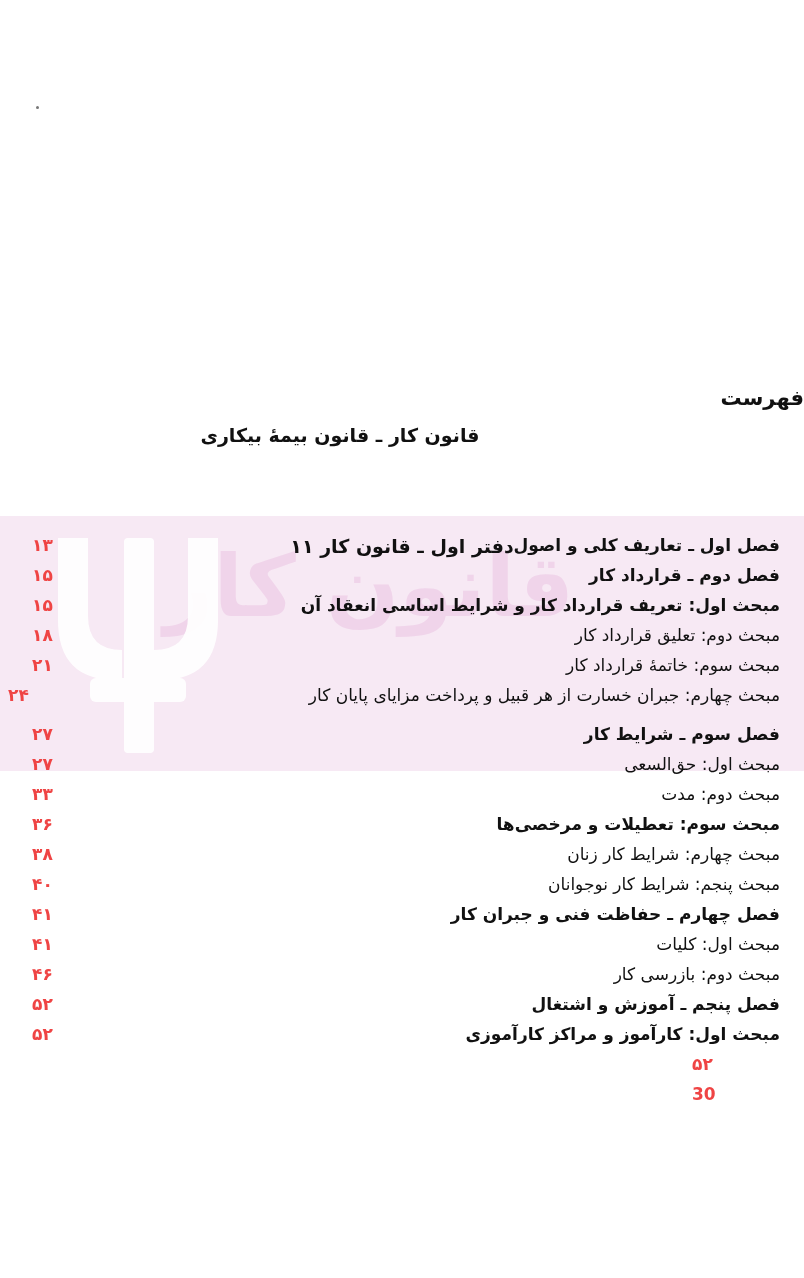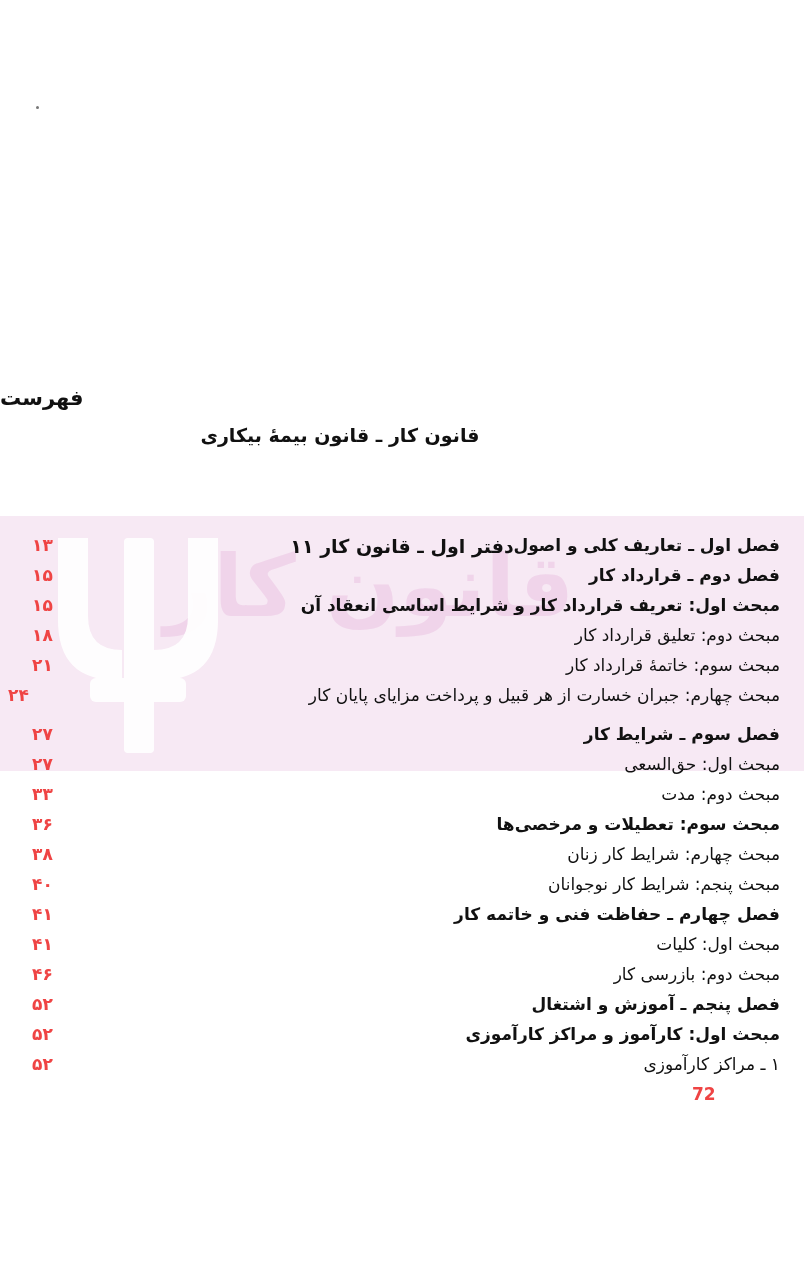--- a/index.html
+++ b/index.html
@@ -70,21 +70,21 @@
     border-radius: 50%;
     z-index: 3;
   }
 
   
   .doc-title {
     position: absolute;
     top: 386px;
     left: 0;
     width: 804px;
-    text-align: left;
+    text-align: right;
     font-size: 21px;
     font-weight: bold;
     color: #111;
   }
   .doc-subtitle {
     position: absolute;
     top: 424px;
     left: 0;
     width: 680px;
     text-align: center;
@@ -242,21 +242,21 @@
         <span class="toc-label">مبحث چهارم: شرایط کار زنان</span>
         <span class="toc-page">۳۸</span>
       </li>
 
       <li class="toc-row">
         <span class="toc-label">مبحث پنجم: شرایط کار نوجوانان</span>
         <span class="toc-page">۴۰</span>
       </li>
 
       <li class="toc-row">
-        <span class="toc-label bold">فصل چهارم ـ حفاظت فنی و خاتمه کار</span>
+        <span class="toc-label bold">فصل چهارم ـ حفاظت فنی و جبران کار</span>
         <span class="toc-page">۴۱</span>
       </li>
 
       <li class="toc-row">
         <span class="toc-label">مبحث اول: کلیات</span>
         <span class="toc-page">۴۱</span>
       </li>
 
       <li class="toc-row">
         <span class="toc-label">مبحث دوم: بازرسی کار</span>
@@ -267,23 +267,22 @@
         <span class="toc-label bold">فصل پنجم ـ آموزش و اشتغال</span>
         <span class="toc-page">۵۲</span>
       </li>
 
       <li class="toc-row">
         <span class="toc-label bold">مبحث اول: کارآموز و مراکز کارآموزی</span>
         <span class="toc-page">۵۲</span>
       </li>
 
       <li class="toc-row">
-        <span class="toc-label">۱ ـ مراکز کارآموزی</span>
         <span class="toc-page">۵۲</span>
       </li>
 
       <li class="toc-row">
-        <span class="toc-page">72</span>
+        <span class="toc-page">30</span>
       </li>
 
     </ul>
   </div>
 </div>
 
 </body></html>

